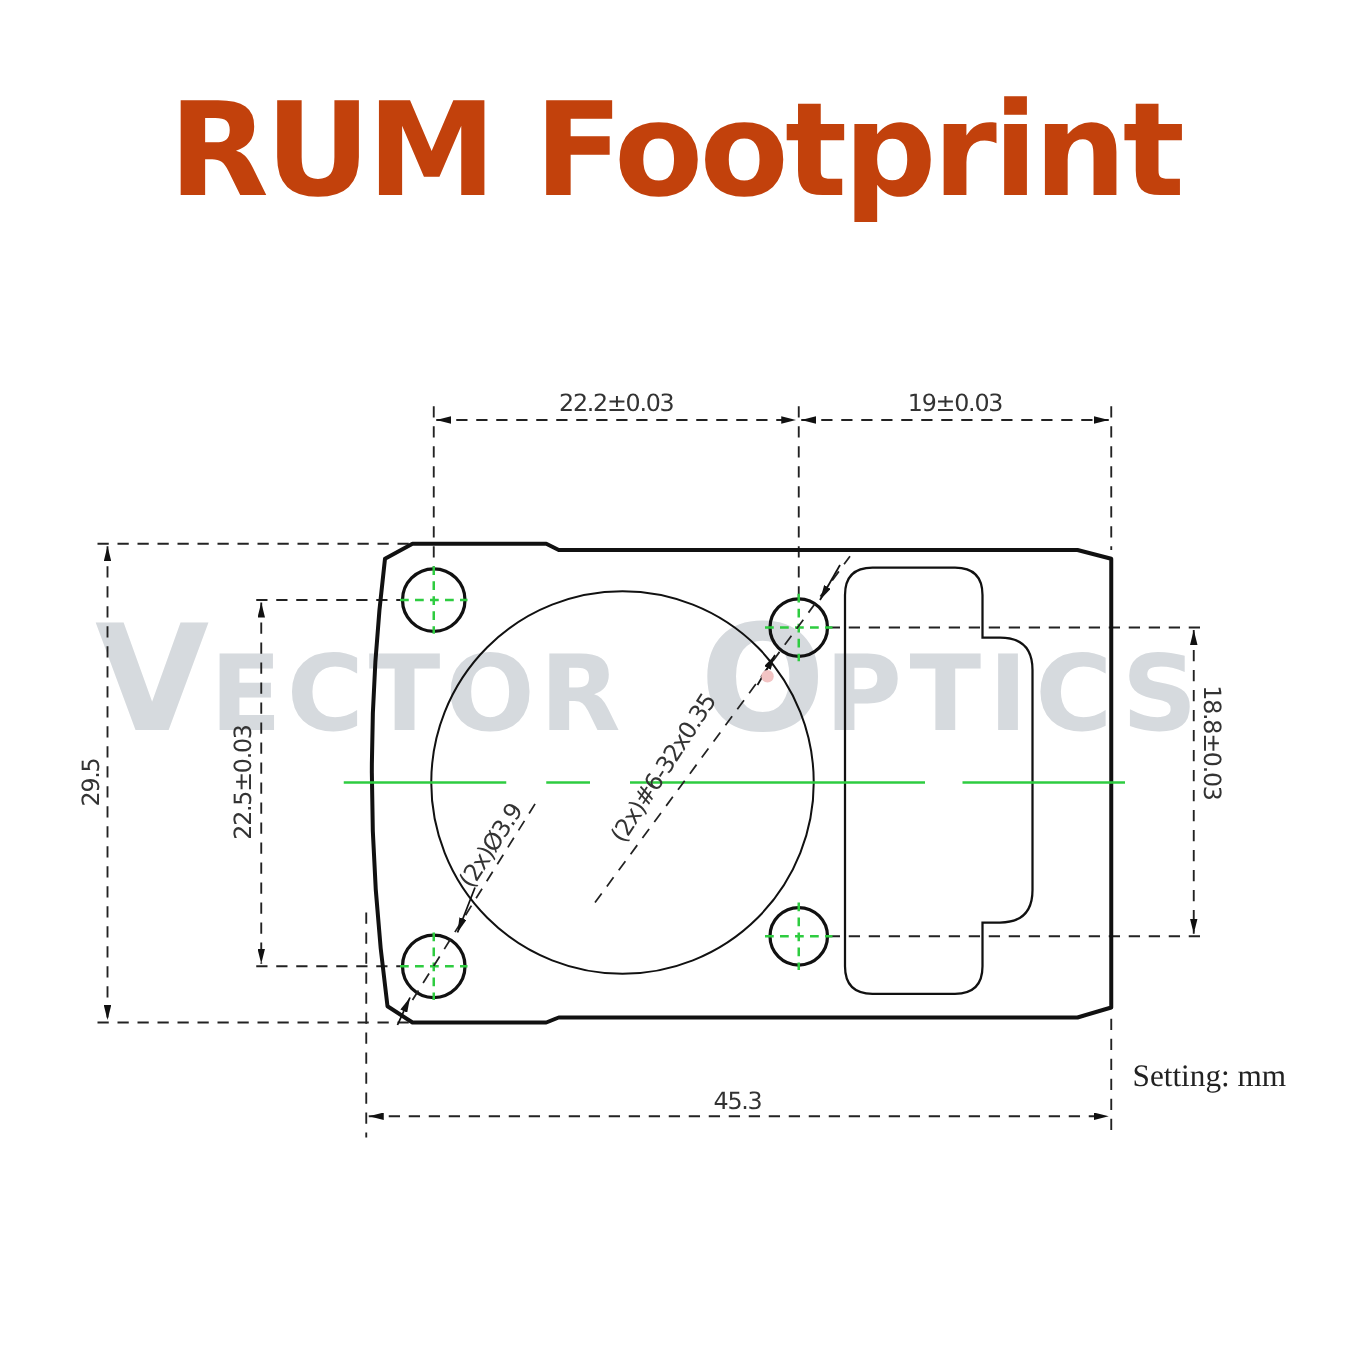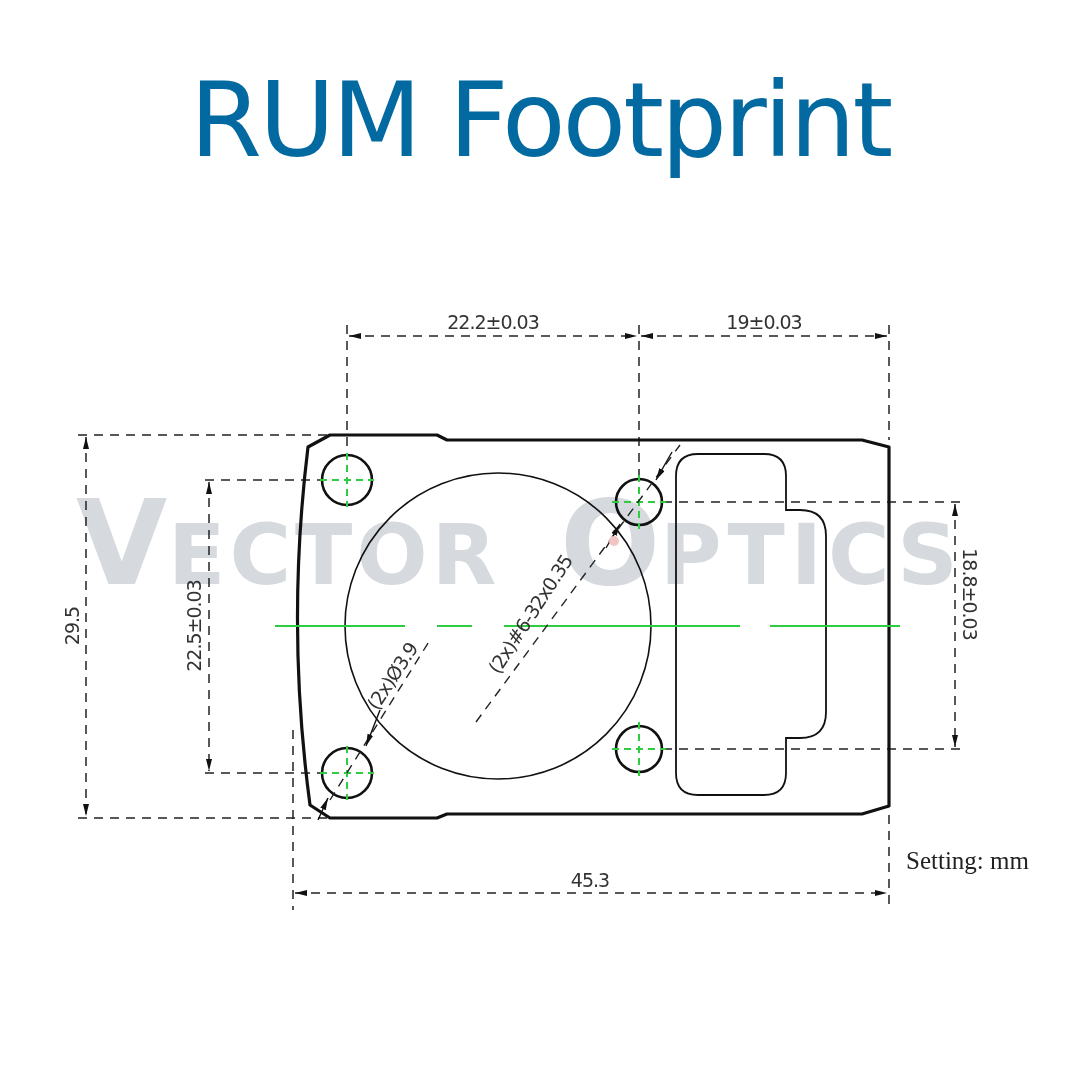--- a/index.html
+++ b/index.html
@@ -1,20 +1,20 @@
 <!DOCTYPE html>
 <html><head>
 <meta charset="utf-8">
 <style>
   html, body { margin: 0; padding: 0; background: #ffffff; }
   body { width: 1080px; height: 1080px; position: relative; overflow: hidden; }
   .title {
     position: absolute; left: 0; top: 68px; width: 1080px; text-align: center;
-    font-family: "DejaVu Sans", sans-serif; font-weight: normal;
-    font-size: 104px; letter-spacing: -3px; color: #0369a1; line-height: 1;
+    font-family: "DejaVu Sans", sans-serif; font-weight: bold;
+    font-size: 104px; letter-spacing: -3px; color: #c2410c; line-height: 1;
   }
   svg.drawing { position: absolute; left: 0; top: 0; }
   .dimtxt { font-family: "DejaVu Sans", sans-serif; font-size: 19px; fill: #333; letter-spacing: -1px; }
   .unit { font-family: "Liberation Serif", serif; font-size: 25px; fill: #222; }
   .wm { font-family: "DejaVu Sans", sans-serif; font-weight: bold; fill: #d6dade; }
 </style>
 </head>
 <body>
 
 <div class="title">RUM Footprint</div>

